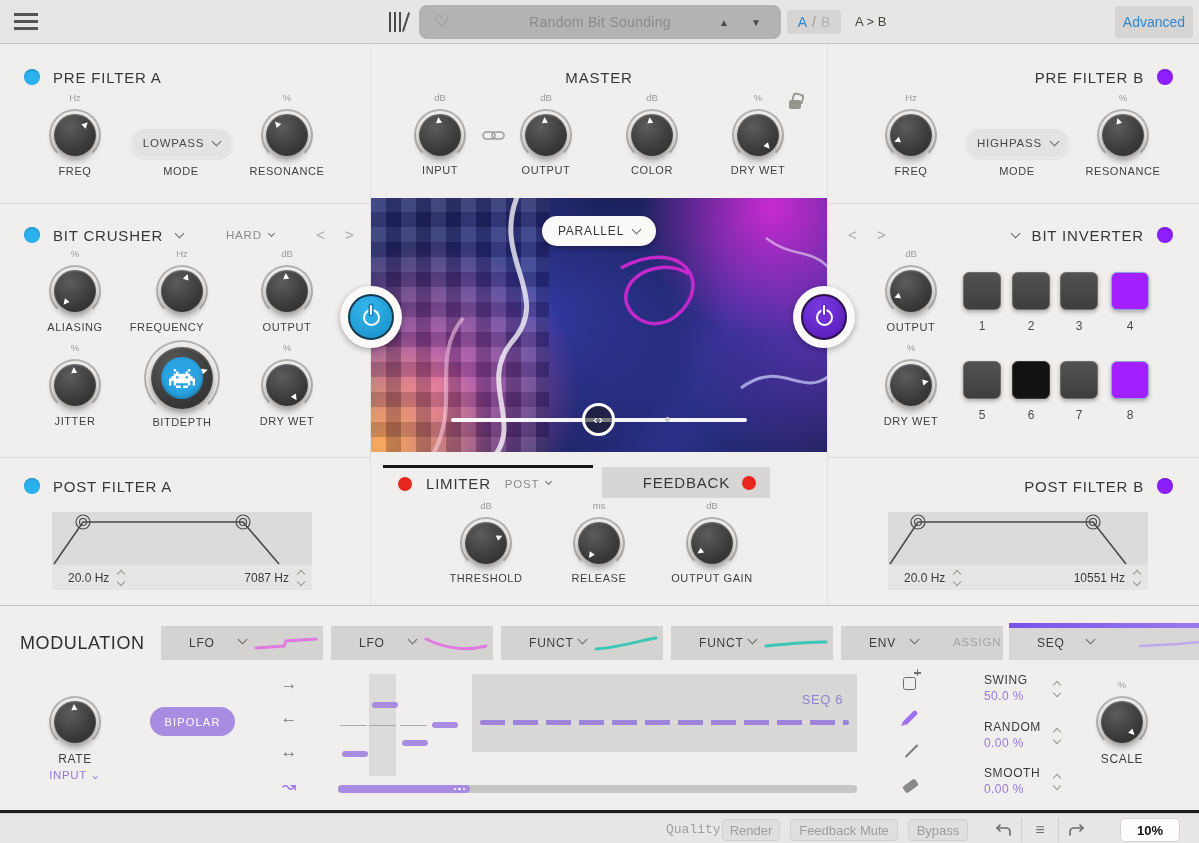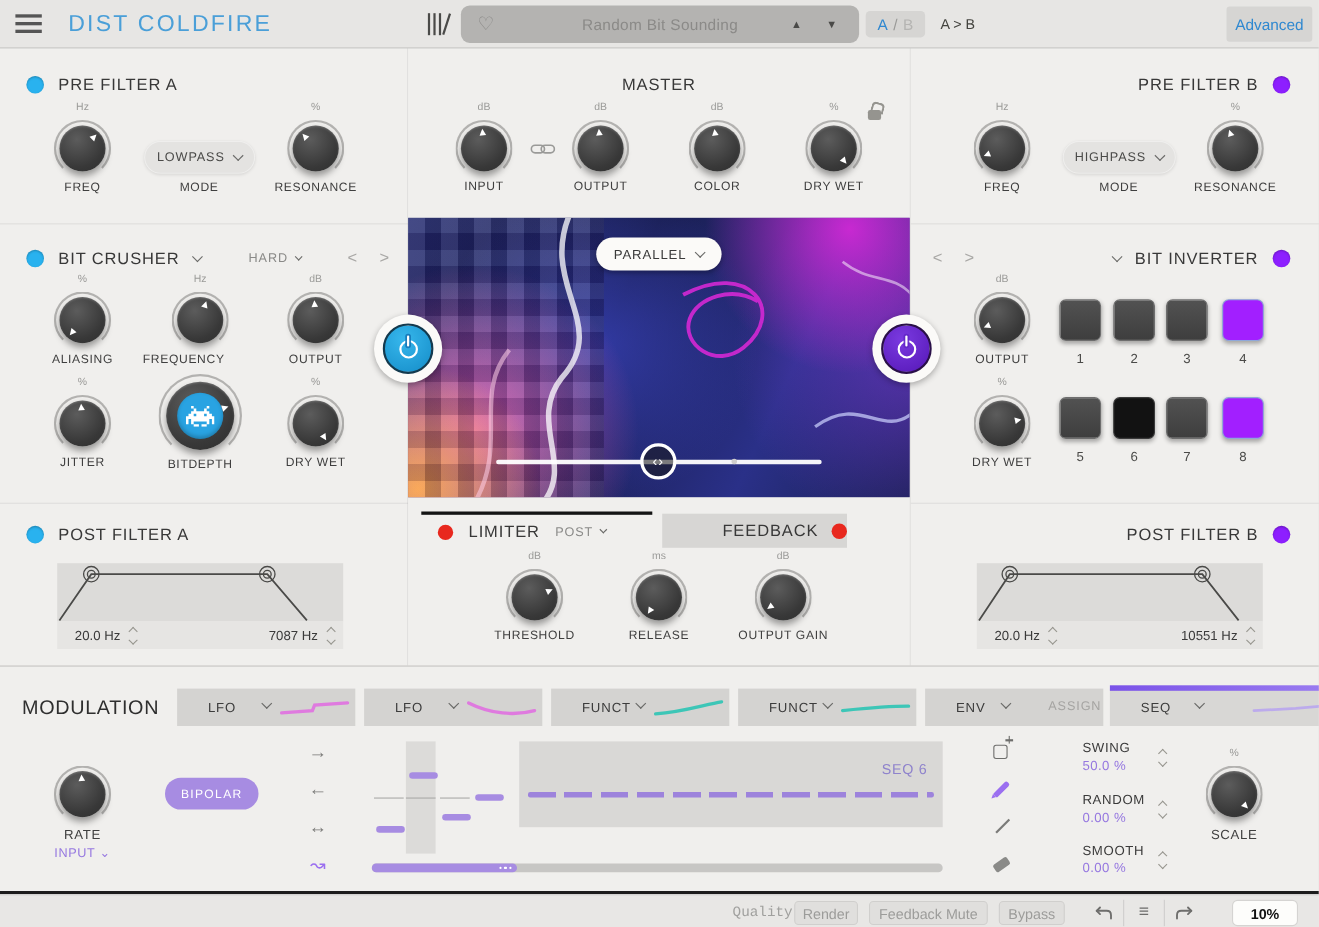--- a/index.html
+++ b/index.html
@@ -107,21 +107,21 @@
   .mix-track{ position:absolute; left:80px; top:220px; width:296px; height:4px; border-radius:2px;
               background:#fff; opacity:.95; }
   .mix-dot{ position:absolute; left:294px; top:219px; width:5px; height:5px; border-radius:50%; background:#cfcecd; }
   .mix-handle{ position:absolute; left:211px; top:205px; width:33px; height:33px; border-radius:50%;
                background:rgba(25,25,25,.55); border:3px solid #fff; display:flex; align-items:center;
                justify-content:center; color:#fff; font-size:13px; letter-spacing:1px; cursor:pointer; }
 
   
   .lim-topline{ position:absolute; left:383px; top:465px; width:210px; height:2.5px; background:#141414; }
   .fb-tab{ position:absolute; left:602px; top:467px; width:168px; height:31px; background:#d7d6d4;
-           display:flex; align-items:center; justify-content:flex-end; gap:12px; cursor:pointer; }
+           display:flex; align-items:center; justify-content:flex-end; gap:12px; padding-right:14px; cursor:pointer; }
   .reddot{ width:14px; height:14px; border-radius:50%; background:#e8281e; }
   .lim-row{ position:absolute; left:398px; top:475px; display:flex; align-items:center; gap:14px; }
 
   
   .pf-panel{ position:absolute; width:260px; height:53px; background:#dcdbd9; }
   .pf-strip{ position:absolute; width:260px; height:25px; background:#e6e5e3; display:flex;
              align-items:center; font-size:12px; color:#3a3a3a; }
   .stepper{ display:inline-flex; flex-direction:column; gap:2px; margin-left:9px; cursor:pointer; }
   .stepper .su{ width:6px; height:6px; border-left:1.6px solid #97968f; border-top:1.6px solid #97968f; transform:rotate(45deg); }
   .stepper .sd{ width:6px; height:6px; border-right:1.6px solid #97968f; border-bottom:1.6px solid #97968f; transform:rotate(45deg); }
@@ -194,21 +194,20 @@
 <body>
 
 <div class="app">
 
   <div class="topbar">
     <div class="hamburger">
         <i></i>
         <i></i>
         <i></i>
       </div>
-    <div class="app-title">DIST COLDFIRE</div>
     <div class="lib-icon">
         <i></i>
         <i></i>
         <i></i>
         <i></i>
       </div>
     <div class="preset-pill">
       <span class="heart">♡</span>
       <span class="preset-name">Random Bit Sounding</span>
       <span class="pre-up">▲</span>

